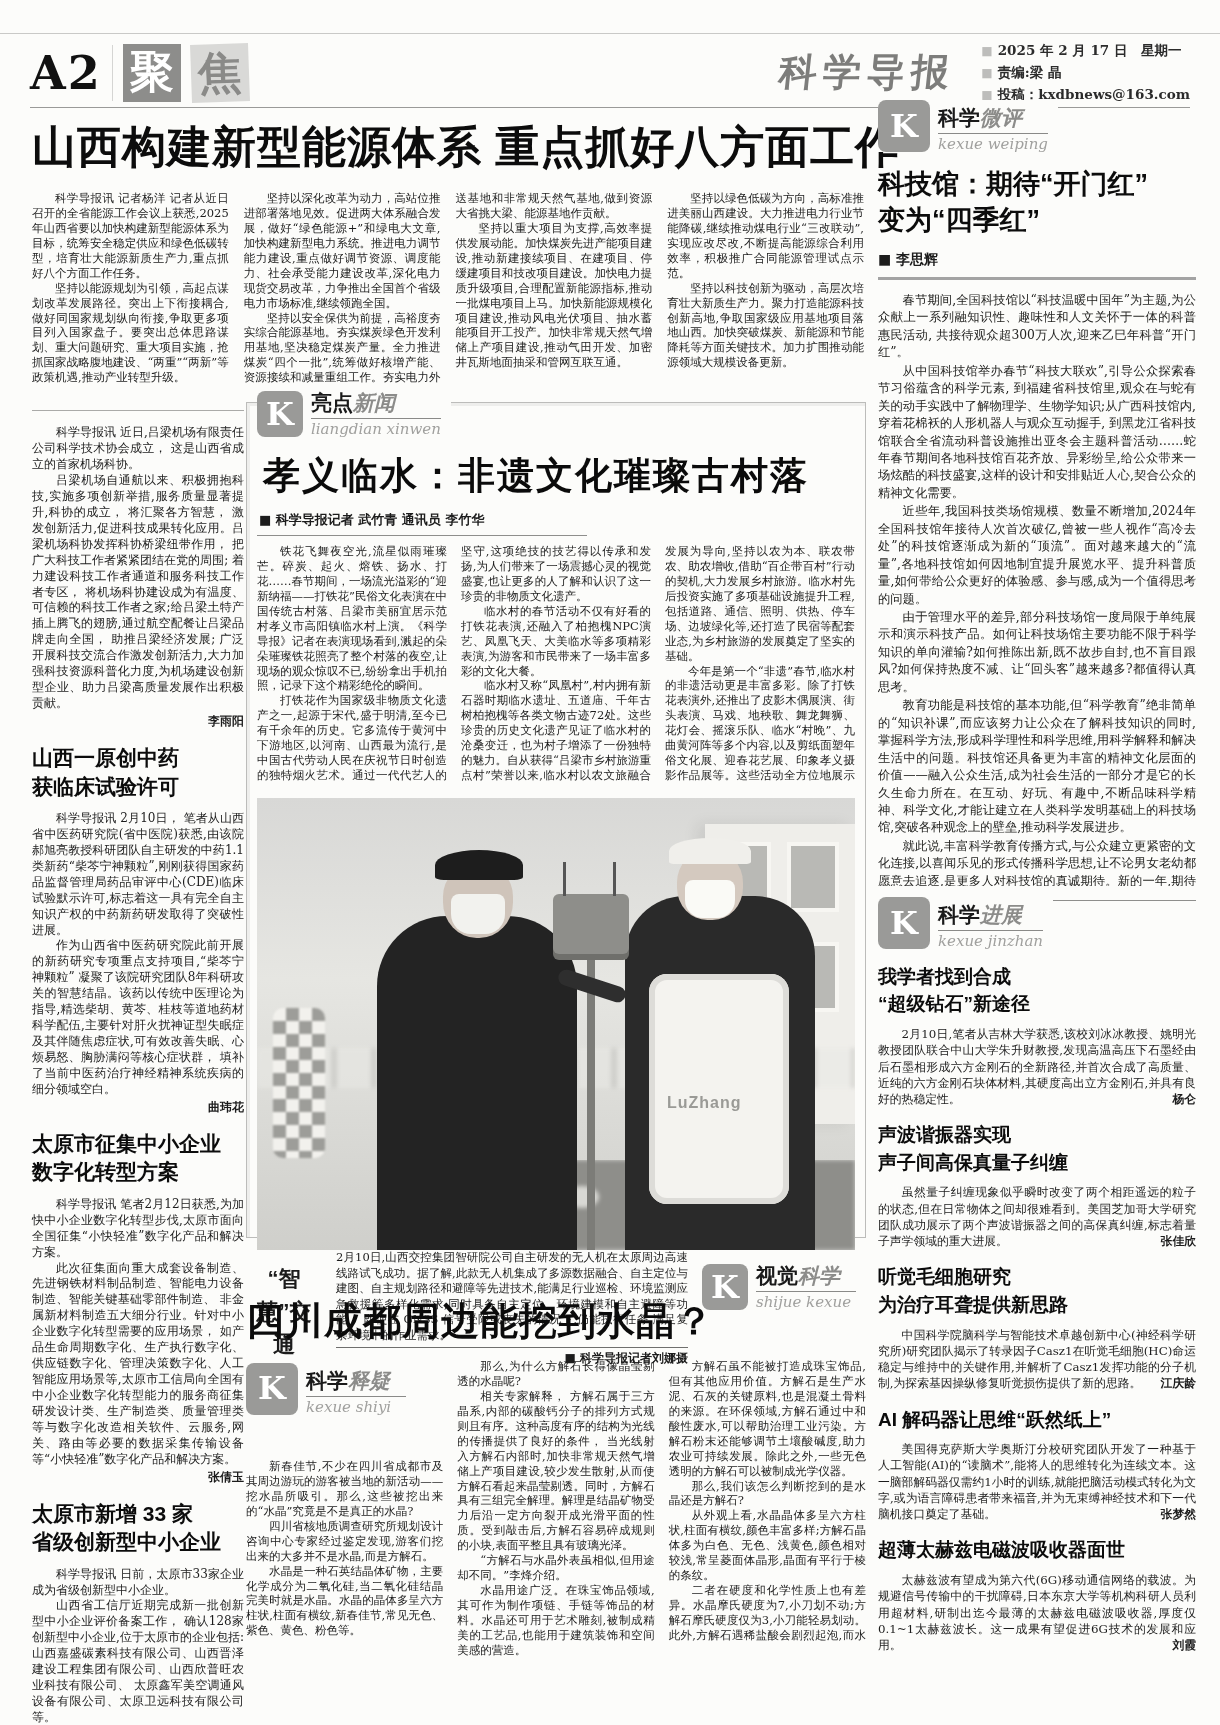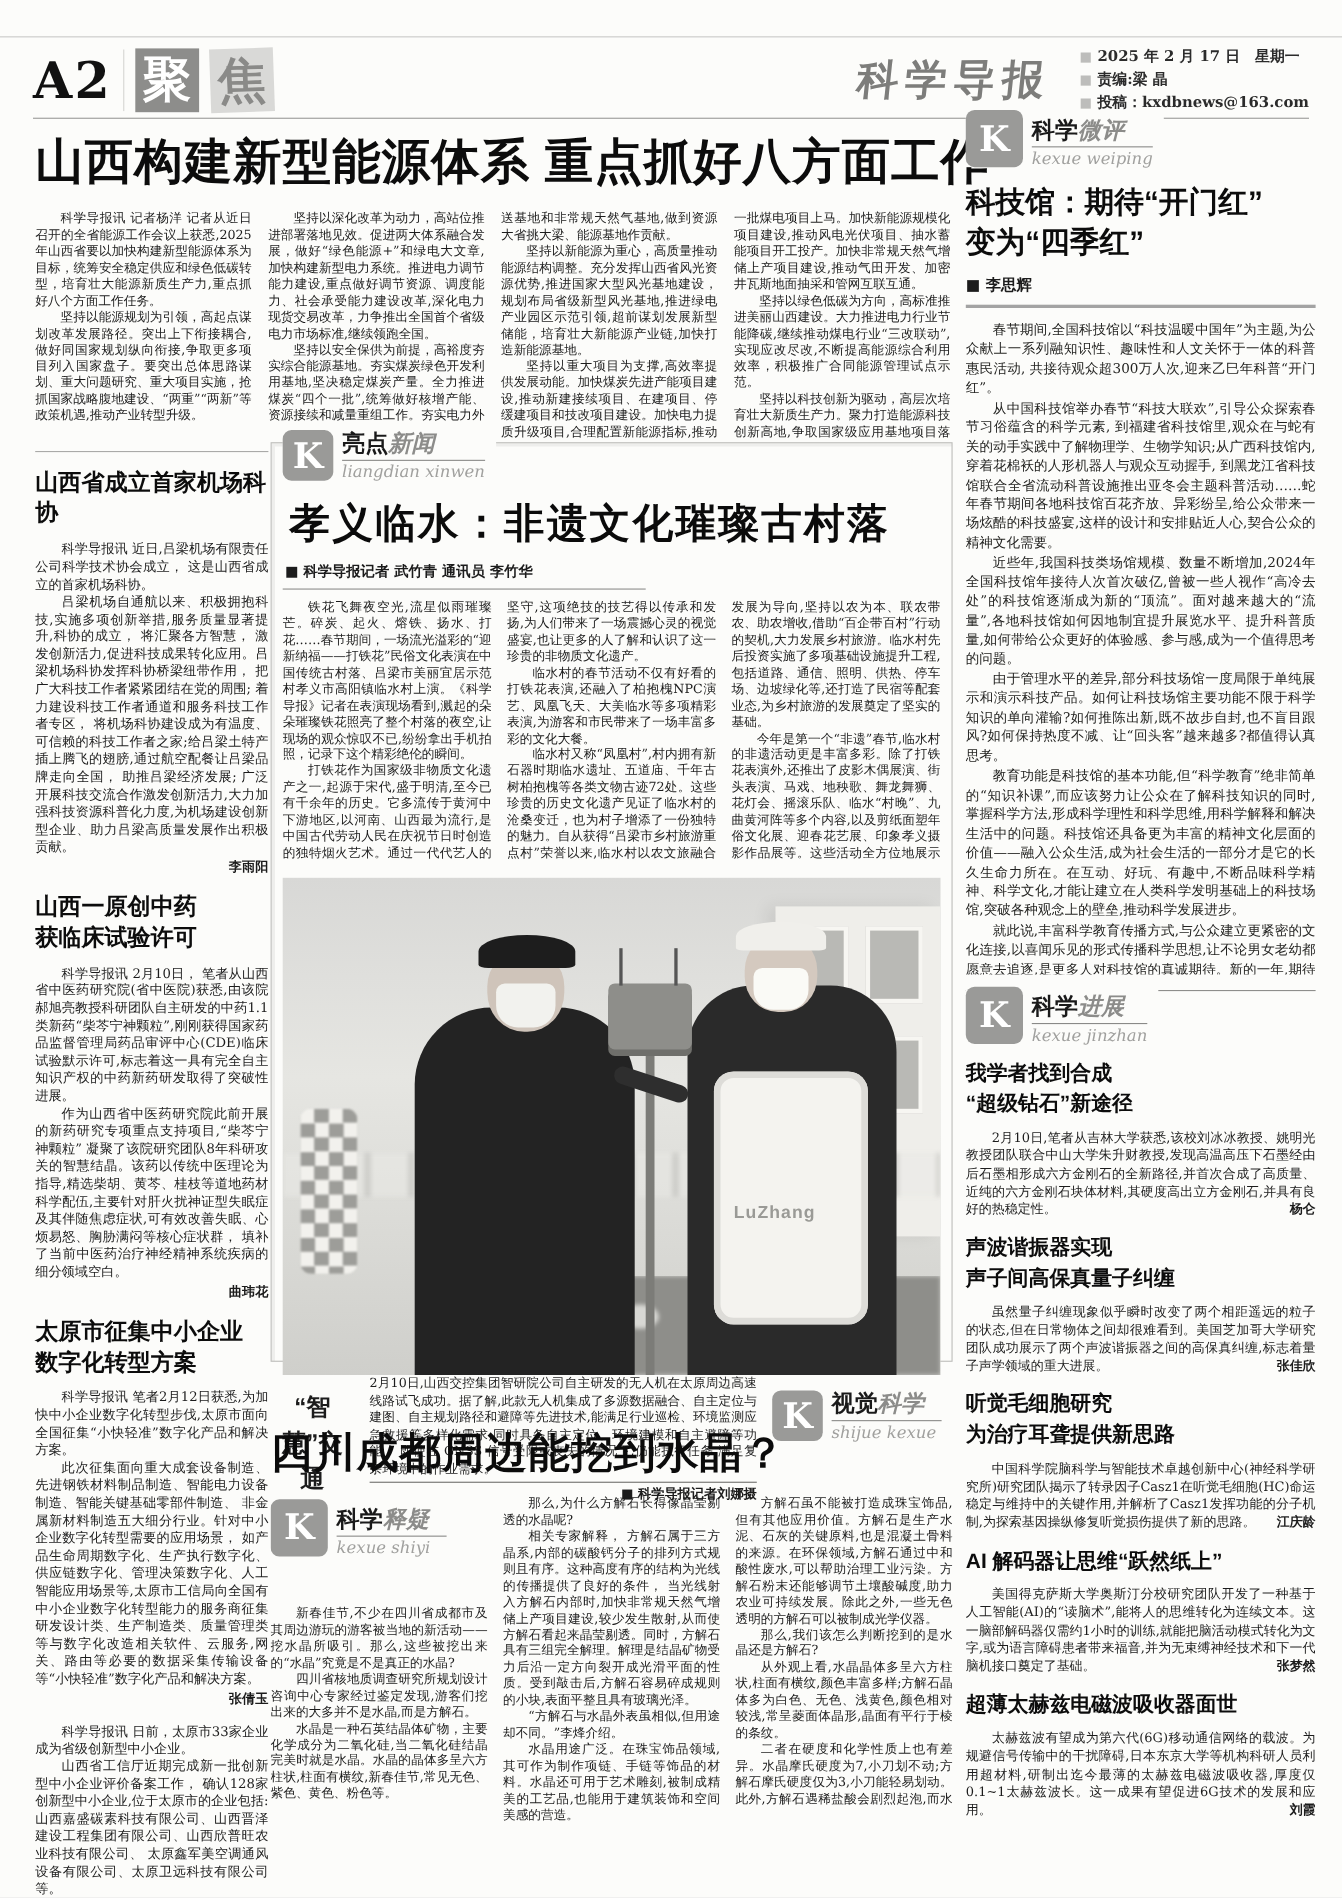--- a/index.html
+++ b/index.html
@@ -166,33 +166,31 @@
   </div>
 
   <div class="lead">
     <h1>山西构建新型能源体系 重点抓好八方面工作</h1>
     <div class="lead-body">
       <p class="para"><span class="lead-in">科学导报讯 记者杨洋</span><span> 记者从近日召开的全省能源工作会议上获悉,2025年山西省要以加快构建新型能源体系为目标，统筹安全稳定供应和绿色低碳转型，培育壮大能源新质生产力,重点抓好八个方面工作任务。</span></p>
       <div>
           <p class="para">坚持以能源规划为引领，高起点谋划改革发展路径。突出上下衔接耦合,做好同国家规划纵向衔接,争取更多项目列入国家盘子。要突出总体思路谋划、重大问题研究、重大项目实施，抢抓国家战略腹地建设、“两重”“两新”等政策机遇,推动产业转型升级。</p>
           <p class="para">坚持以深化改革为动力，高站位推进部署落地见效。促进两大体系融合发展，做好“绿色能源+”和绿电大文章,加快构建新型电力系统。推进电力调节能力建设,重点做好调节资源、调度能力、社会承受能力建设改革,深化电力现货交易改革，力争推出全国首个省级电力市场标准,继续领跑全国。</p>
           <p class="para">坚持以安全保供为前提，高裕度夯实综合能源基地。夯实煤炭绿色开发利用基地,坚决稳定煤炭产量。全力推进煤炭“四个一批”,统筹做好核增产能、资源接续和减量重组工作。夯实电力外送基地和非常规天然气基地,做到资源大省挑大梁、能源基地作贡献。</p>
-          <p class="para">坚持以新能源为重心，高质量推动能源结构调整。充分发挥山西省风光资源优势,推进国家大型风光基地建设，规划布局省级新型风光基地,推进绿电产业园区示范引领,超前谋划发展新型储能，培育壮大新能源产业链,加快打造新能源基地。</p>
           <p class="para">坚持以重大项目为支撑,高效率提供发展动能。加快煤炭先进产能项目建设,推动新建接续项目、在建项目、停缓建项目和技改项目建设。加快电力提质升级项目,合理配置新能源指标,推动一批煤电项目上马。加快新能源规模化项目建设,推动风电光伏项目、抽水蓄能项目开工投产。加快非常规天然气增储上产项目建设,推动气田开发、加密井瓦斯地面抽采和管网互联互通。</p>
           <p class="para">坚持以绿色低碳为方向，高标准推进美丽山西建设。大力推进电力行业节能降碳,继续推动煤电行业“三改联动”,实现应改尽改,不断提高能源综合利用效率，积极推广合同能源管理试点示范。</p>
           <p class="para">坚持以科技创新为驱动，高层次培育壮大新质生产力。聚力打造能源科技创新高地,争取国家级应用基地项目落地山西。加快突破煤炭、新能源和节能降耗等方面关键技术。加力扩围推动能源领域大规模设备更新。</p>
         </div>
     </div>
   </div>
 
   <div class="leftcol">
     <div class="rule"></div>
 
     <div>
-      <div class="ltitle">山西省成立首家机场科协</div>
       <div class="lbody">
         <p class="para"><span class="lead-in">科学导报讯</span><span> 近日,吕梁机场有限责任公司科学技术协会成立， 这是山西省成立的首家机场科协。</span></p>
         <div>
             <p class="para">吕梁机场自通航以来、积极拥抱科技,实施多项创新举措,服务质量显著提升,科协的成立， 将汇聚各方智慧， 激发创新活力,促进科技成果转化应用。吕梁机场科协发挥科协桥梁纽带作用， 把广大科技工作者紧紧团结在党的周围; 着力建设科技工作者通道和服务科技工作者专区， 将机场科协建设成为有温度、可信赖的科技工作者之家;给吕梁土特产插上腾飞的翅膀,通过航空配餐让吕梁品牌走向全国， 助推吕梁经济发展; 广泛开展科技交流合作激发创新活力,大力加强科技资源科普化力度,为机场建设创新型企业、助力吕梁高质量发展作出积极贡献。</p>
           </div>
       </div>
       <div class="sig">李雨阳</div>
     </div>
 
     <div>
@@ -213,20 +211,22 @@
       <div class="lbody">
         <p class="para"><span class="lead-in">科学导报讯</span><span> 笔者2月12日获悉,为加快中小企业数字化转型步伐,太原市面向全国征集“小快轻准”数字化产品和解决方案。</span></p>
         <div>
             <p class="para">此次征集面向重大成套设备制造、先进钢铁材料制品制造、智能电力设备制造、智能关键基础零部件制造、 非金属新材料制造五大细分行业。针对中小企业数字化转型需要的应用场景， 如产品生命周期数字化、生产执行数字化、供应链数字化、管理决策数字化、人工智能应用场景等,太原市工信局向全国有中小企业数字化转型能力的服务商征集研发设计类、生产制造类、质量管理类等与数字化改造相关软件、云服务,网关、路由等必要的数据采集传输设备等“小快轻准”数字化产品和解决方案。</p>
           </div>
       </div>
       <div class="sig">张倩玉</div>
     </div>
 
     <div>
+      <div class="ltitle" style="white-space:pre-line">太原市新增 33 家
+省级创新型中小企业</div>
       <div class="lbody">
         <p class="para"><span class="lead-in">科学导报讯</span><span> 日前，太原市33家企业成为省级创新型中小企业。</span></p>
         <div>
             <p class="para">山西省工信厅近期完成新一批创新型中小企业评价备案工作， 确认128家创新型中小企业,位于太原市的企业包括:山西嘉盛碳素科技有限公司、山西晋泽建设工程集团有限公司、山西欣普旺农业科技有限公司、 太原鑫军美空调通风设备有限公司、太原卫远科技有限公司等。</p>
           </div>
       </div>
 
     </div>
   </div>
 

